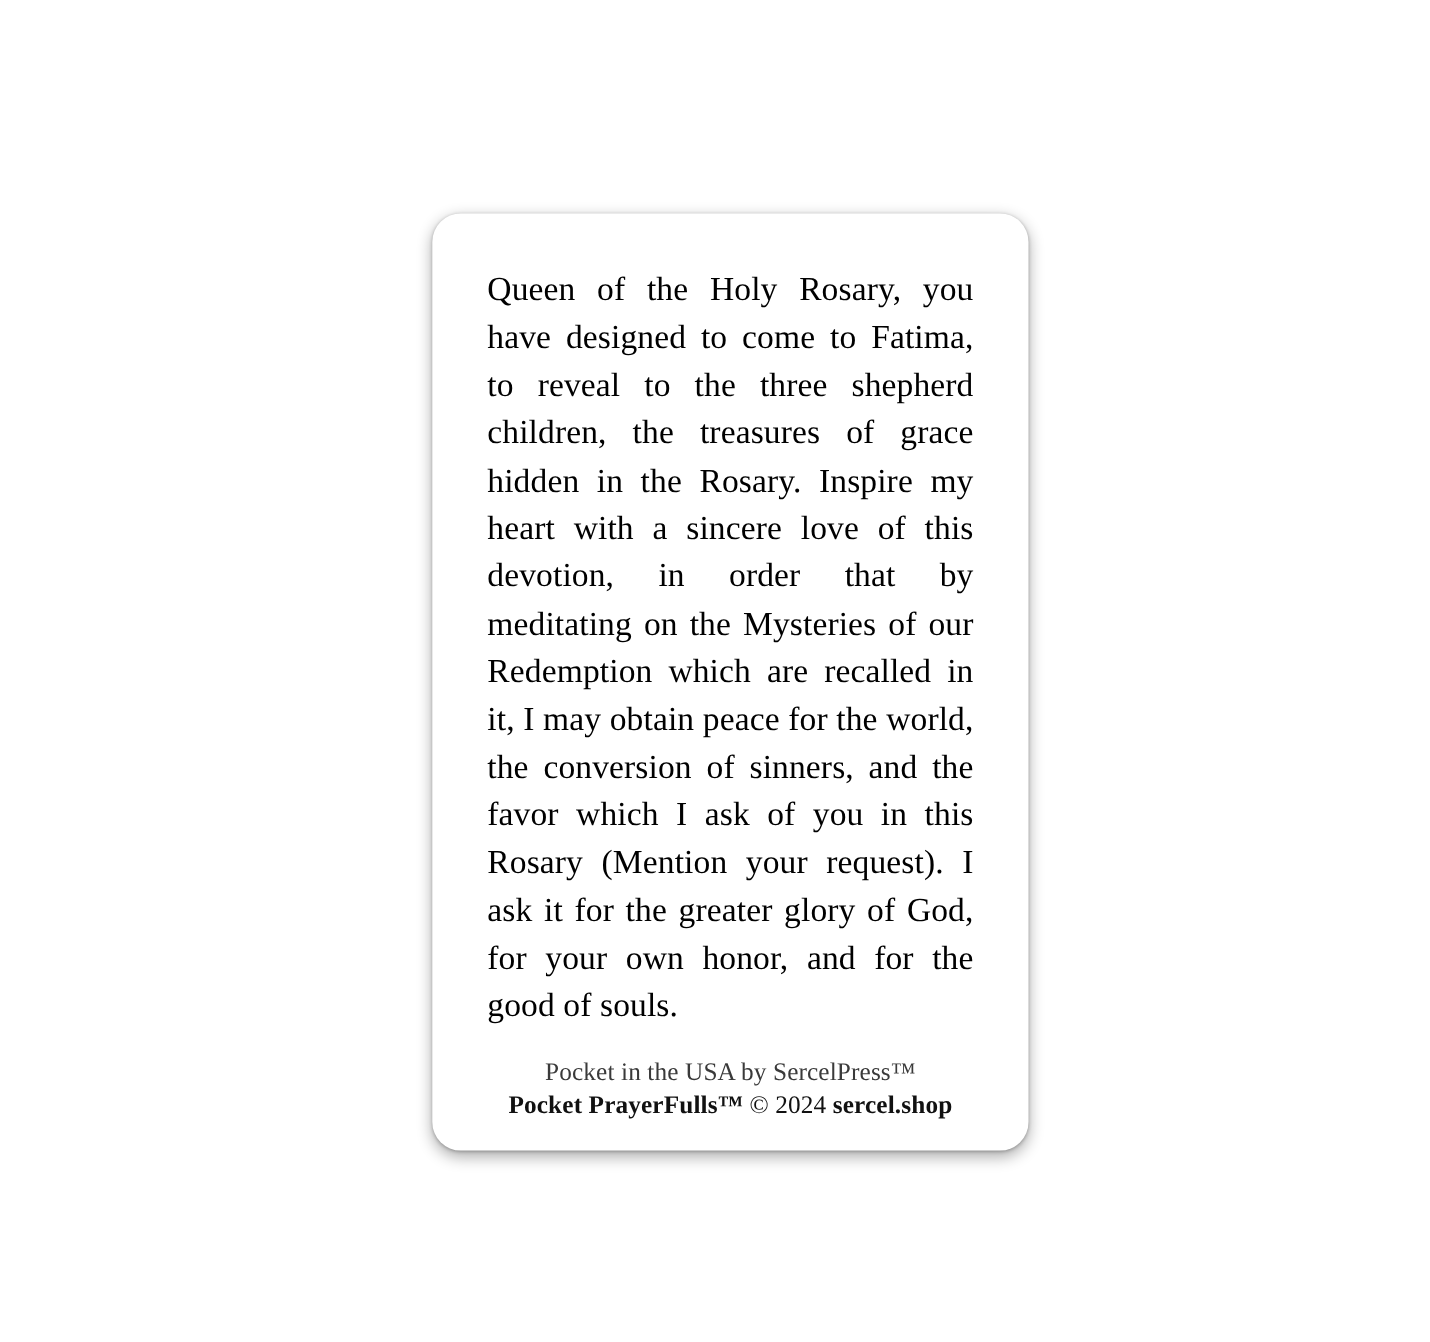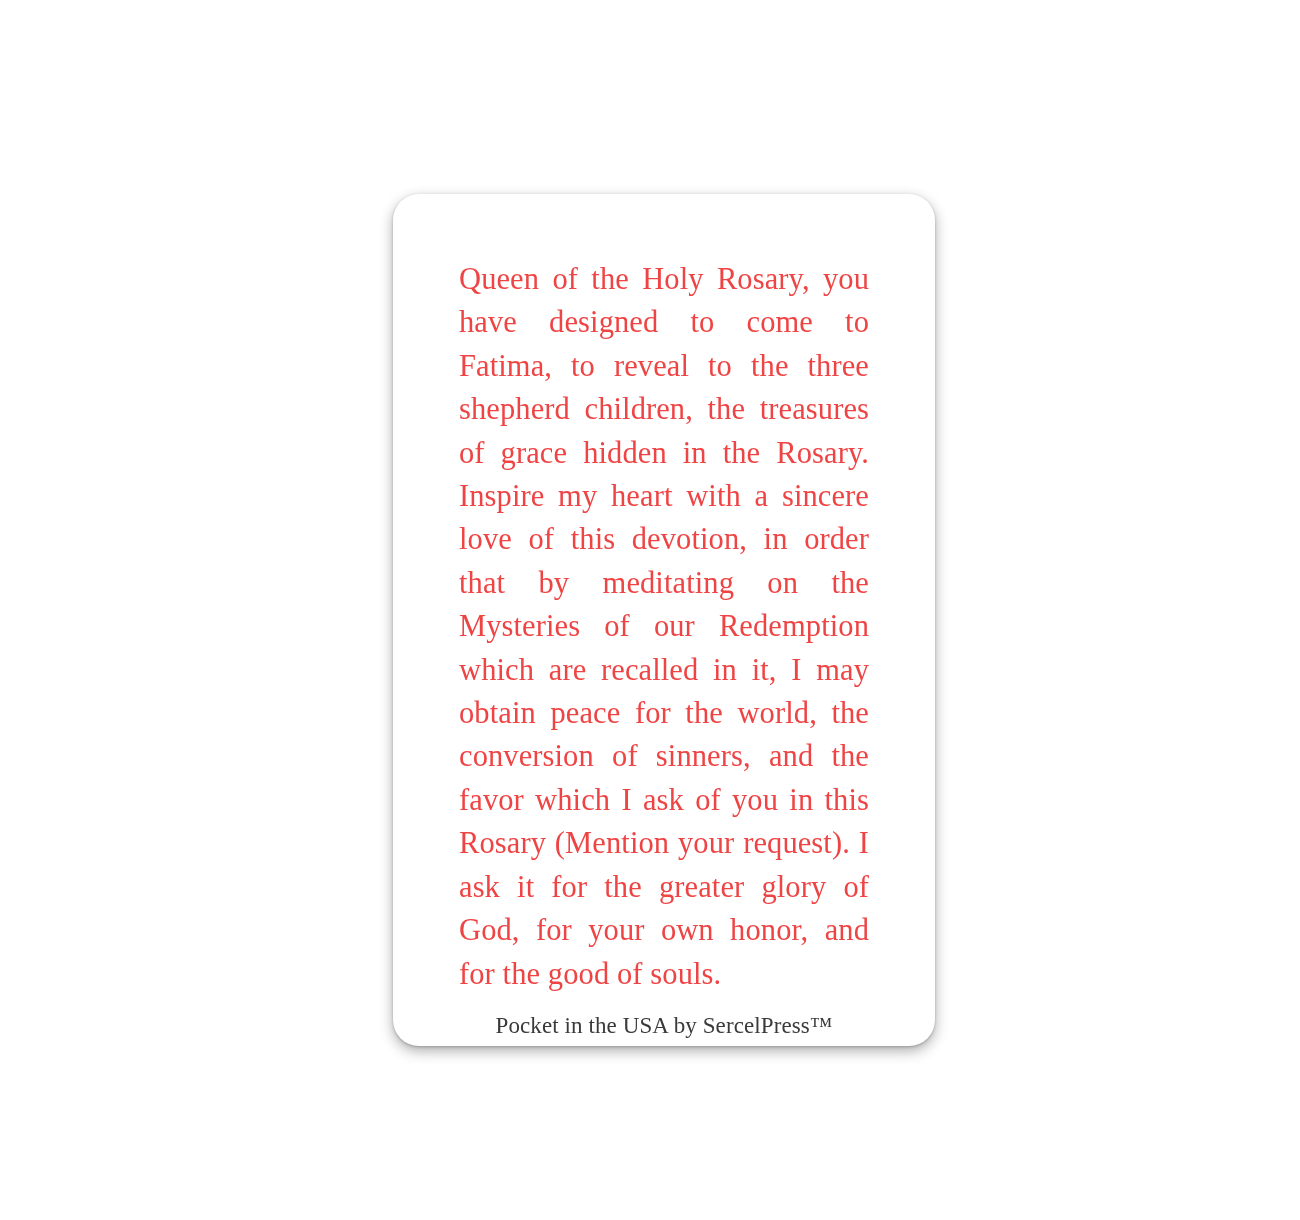--- a/index.html
+++ b/index.html
@@ -42,24 +42,24 @@
     display: flex;
     flex-direction: column;
     justify-content: flex-start;
     box-sizing: border-box;
     padding: 48px 48px 22px 48px;
   }
   .prayer-text {
     font-family: "Liberation Serif", serif;
     font-size: 30.5px;
     line-height: 43.4px;
-    color: #ef4444;
+    color: #000000;
     text-align: justify;
     text-justify: inter-word;
-    margin: 16px;
+    margin: 0;
     padding: 0 2px 0 2px;
     letter-spacing: 0.1px;
   }
   .footer {
     margin-top: auto;
     text-align: center;
     padding-bottom: 4px;
   }
   .footer-line1 {
     font-family: "Liberation Serif", serif;
@@ -90,18 +90,21 @@
 
 <div id="page">
 
   <div class="card">
     <div class="card-inner">
 
       <p class="prayer-text">Queen of the Holy Rosary, you have designed to come to Fatima, to reveal to the three shepherd children, the treasures of grace hidden in the Rosary. Inspire my heart with a sincere love of this devotion, in order that by meditating on the Mysteries of our Redemption which are recalled in it, I may obtain peace for the world, the conversion of sinners, and the favor which I ask of you in this Rosary (Mention your request). I ask it for the greater glory of God, for your own honor, and for the good of souls.</p>
 
       <div class="footer">
         <span class="footer-line1">Pocket in the USA by SercelPress™</span>
+        <span class="footer-line2">
+          <span class="bold">Pocket PrayerFulls™</span><span class="reg">&nbsp;</span><span class="reg">© 2024</span><span class="reg">&nbsp;</span><span class="bold">sercel.shop</span>
+        </span>
       </div>
 
     </div>
   </div>
 
 </div>
 
 </body></html>

